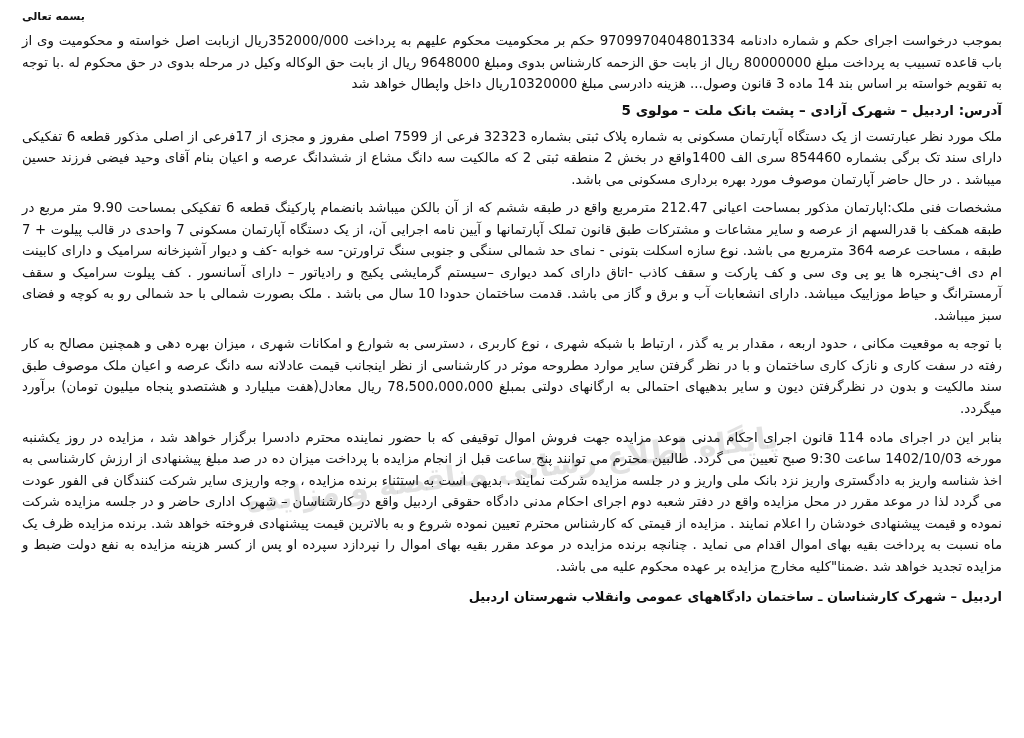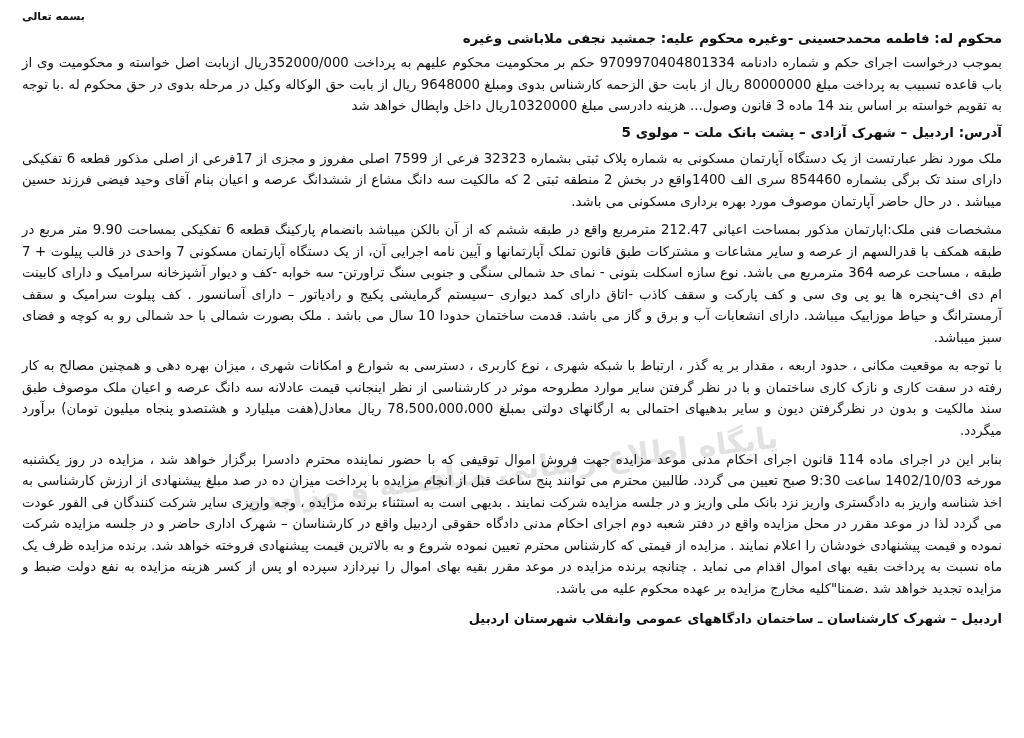--- a/index.html
+++ b/index.html
@@ -83,21 +83,20 @@
 <body>
 
 <div class="page">
 
   <div class="watermark">پایگاه اطلاع رسانی مناقصه و مزایده</div>
 
   <div class="content">
 
     <div class="basmala">بسمه تعالی</div>
 
-    <div class="line-bold">محکوم له: فاطمه محمدحسینی -وغیره محکوم علیه: جمشید نجفی ملاباشی وغیره</div>
 
     <p class="para">بموجب درخواست اجرای حکم  و شماره دادنامه 9709970404801334  حکم بر محکومیت محکوم علیهم به پرداخت 352000/000ریال  ازبابت اصل خواسته و محکومیت وی از باب قاعده تسبیب به پرداخت مبلغ 80000000 ریال از بابت حق الزحمه کارشناس بدوی ومبلغ 9648000 ریال از بابت حق الوکاله وکیل در مرحله بدوی در حق محکوم له .با توجه به تقویم خواسته بر اساس بند 14 ماده 3 قانون وصول...  هزینه دادرسی مبلغ 10320000ریال داخل واپطال  خواهد شد</p>
 
     <div class="addr">آدرس: اردبیل – شهرک آزادی – پشت  بانک ملت – مولوی 5</div>
 
     <p class="para">ملک مورد نظر عبارتست از یک دستگاه آپارتمان مسکونی به شماره پلاک ثبتی بشماره 32323 فرعی از 7599 اصلی  مفروز و مجزی از 17فرعی از اصلی مذکور قطعه 6 تفکیکی  دارای سند تک برگی بشماره 854460 سری الف 1400واقع در بخش 2 منطقه ثبتی 2  که مالکیت سه  دانگ مشاع از ششدانگ عرصه و اعیان بنام آقای وحید فیضی فرزند حسین  میباشد . در حال حاضر آپارتمان موصوف مورد بهره برداری مسکونی می باشد.</p>
 
     <p class="para">مشخصات فنی ملک:اپارتمان مذکور بمساحت اعیانی 212.47 مترمربع واقع در طبقه ششم که از آن بالکن میباشد بانضمام پارکینگ قطعه 6 تفکیکی بمساحت 9.90 متر مربع در طبقه همکف با قدرالسهم از عرصه و سایر مشاعات و مشترکات طبق قانون تملک آپارتمانها و آیین نامه اجرایی آن، از یک دستگاه آپارتمان مسکونی 7 واحدی در قالب پیلوت + 7 طبقه ، مساحت عرصه 364 مترمربع می باشد.  نوع سازه اسکلت بتونی - نمای حد شمالی سنگی و جنوبی  سنگ تراورتن- سه خوابه  -کف و دیوار آشپزخانه سرامیک و دارای کابینت ام دی اف-پنجره ها یو پی وی سی و کف پارکت و سقف کاذب -اتاق دارای کمد دیواری  –سیستم گرمایشی پکیج و رادیاتور – دارای آسانسور . کف پیلوت سرامیک و سقف آرمسترانگ و حیاط موزاییک میباشد. دارای انشعابات آب و برق و گاز می باشد. قدمت ساختمان حدودا 10 سال می باشد . ملک بصورت شمالی  با حد شمالی رو به کوچه و فضای سبز میباشد.</p>
 
     <p class="para">با توجه به موقعیت مکانی ، حدود اربعه ، مقدار بر یه گذر ، ارتباط با شبکه شهری ، نوع کاربری ، دسترسی به شوارع و امکانات شهری ، میزان بهره دهی و همچنین مصالح به کار رفته در سفت کاری و نازک کاری ساختمان و با در نظر گرفتن سایر موارد مطروحه موثر در کارشناسی از نظر اینجانب قیمت عادلانه سه دانگ عرصه و اعیان ملک موصوف طبق سند مالکیت و بدون در نظرگرفتن دیون و سایر بدهیهای احتمالی به ارگانهای دولتی بمبلغ  78،500،000،000 ریال معادل(هفت میلیارد و هشتصدو پنجاه میلیون تومان) برآورد  میگردد.</p>

